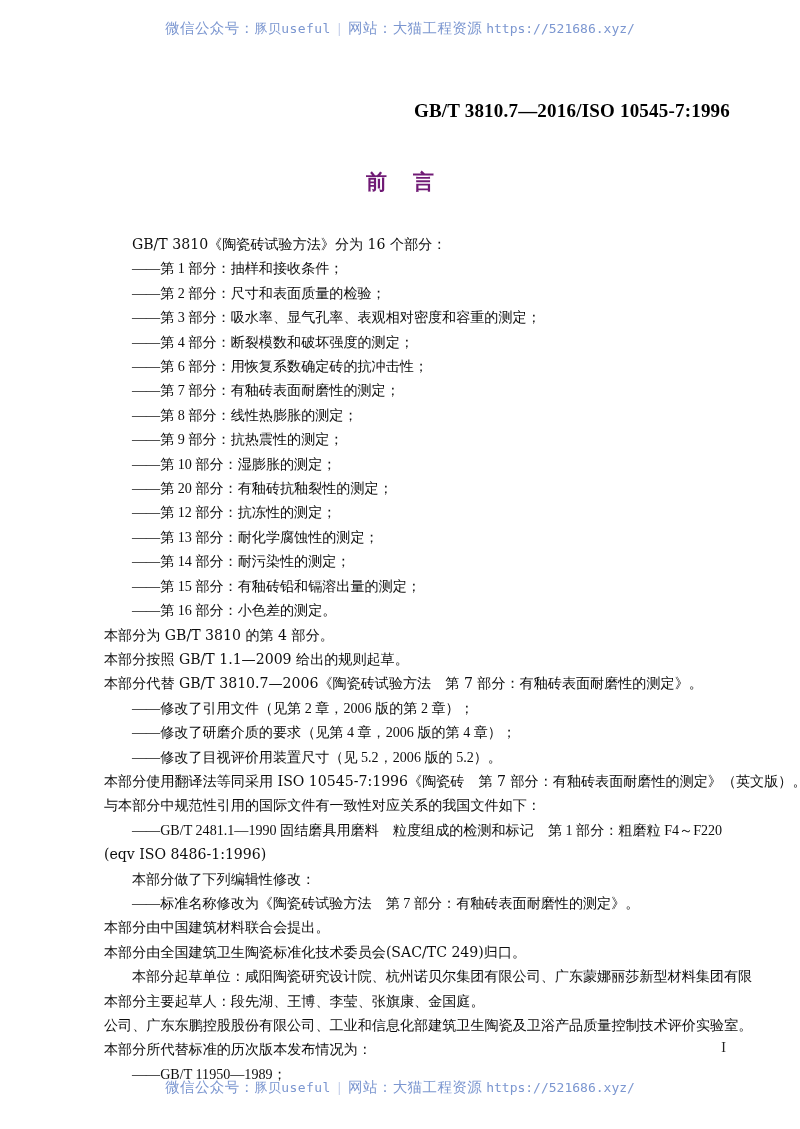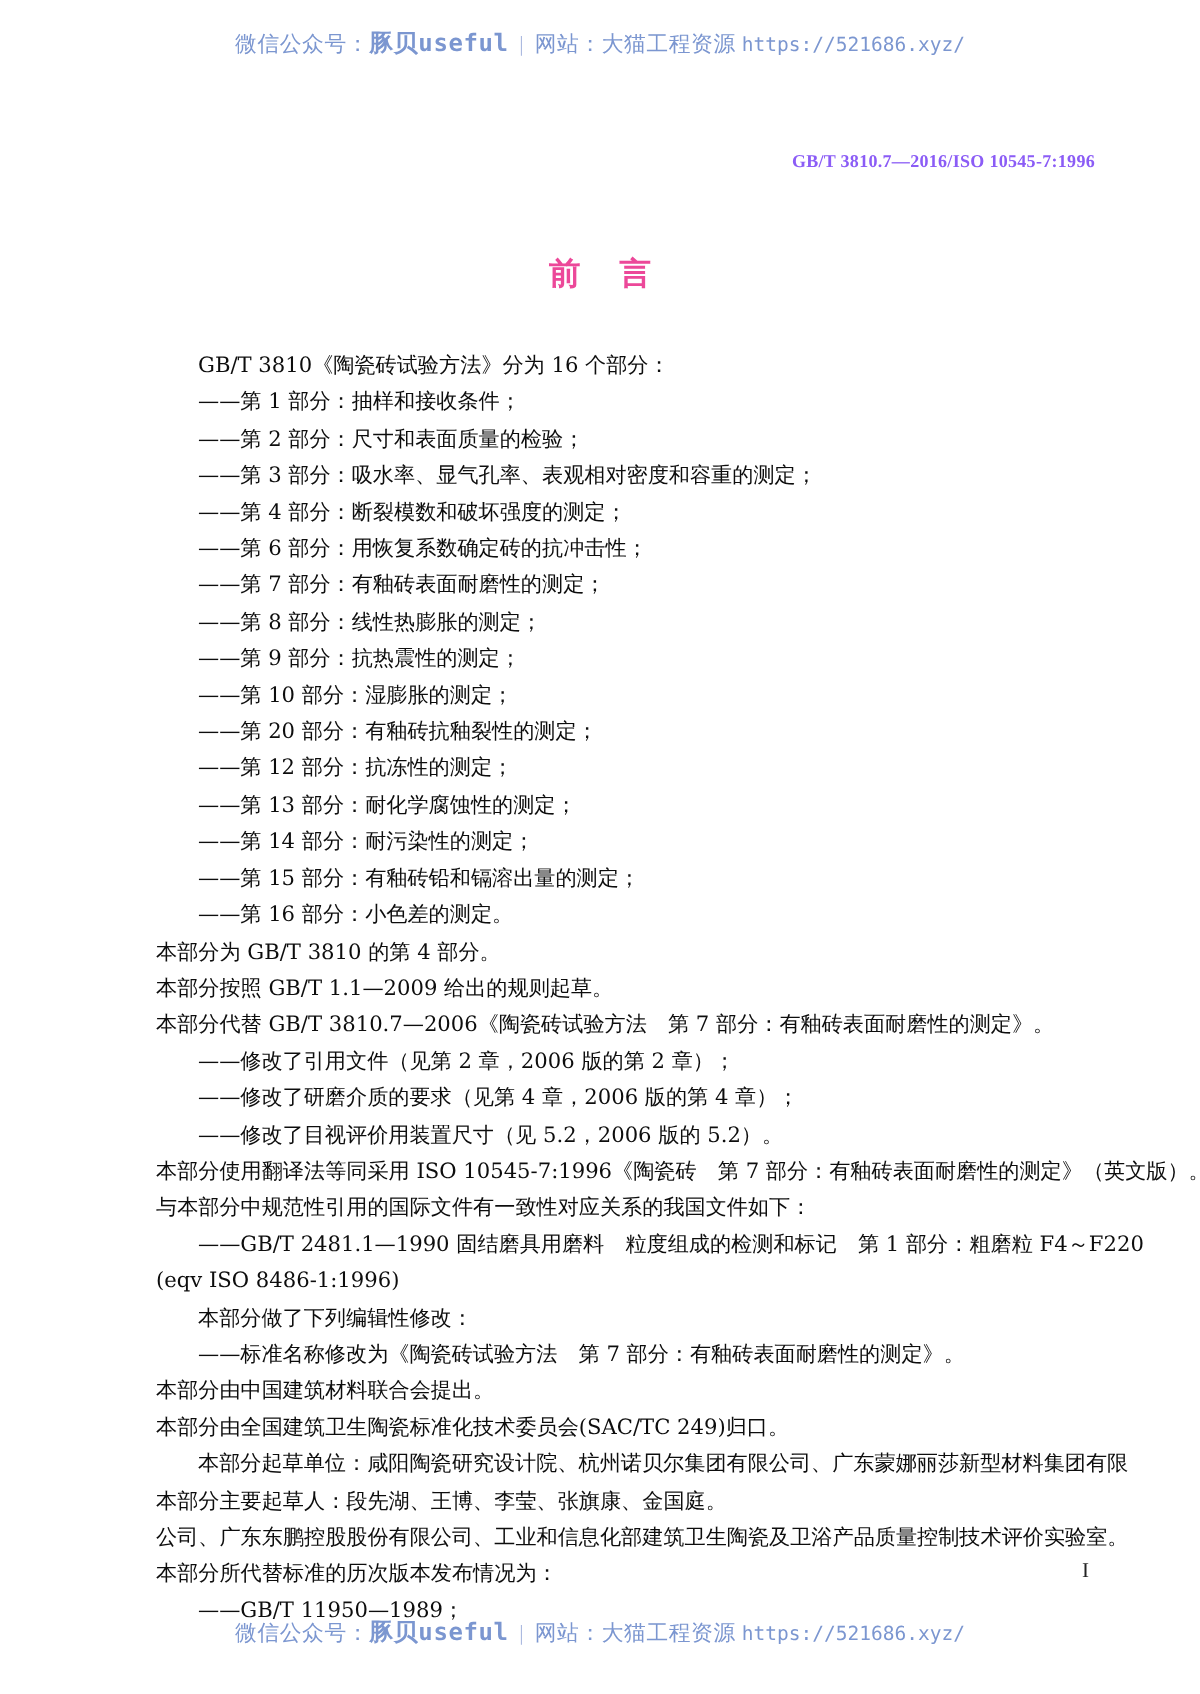--- a/index.html
+++ b/index.html
@@ -40,73 +40,72 @@
     padding: 0 7px;
     color: #aab9e0;
   }
   .watermark .wm-url {
     font-family: "DejaVu Sans Mono", "Liberation Mono", monospace;
     font-size: 13px;
     letter-spacing: 0px;
   }
   .watermark .wm-id {
     font-family: "DejaVu Sans Mono", "Liberation Mono", monospace;
-    font-size: 16px;
-    font-weight: bold;
+    font-size: 13px;
   }
   #watermark-top { top: 19px; }
   #watermark-bottom { top: 1078px; }
 
   
   .std-header {
     position: absolute;
     top: 100px;
     right: 70px;
     font-family: "Liberation Serif", "DejaVu Serif", serif;
     font-weight: bold;
-    font-size: 12px;
+    font-size: 19px;
     letter-spacing: 0.2px;
-    color: #8b5cf6;
+    color: #000000;
     white-space: nowrap;
   }
 
   
   .doc-title {
     position: absolute;
     top: 168px;
     left: 0;
     width: 800px;
     text-align: center;
     font-size: 21px;
     font-weight: bold;
     letter-spacing: 26px;
     text-indent: 26px;
     font-family: "DejaVu Serif", "Liberation Serif", serif;
-    color: #ec4899;
+    color: #701a75;
   }
 
   
   .body-area {
     position: absolute;
     top: 232px;
     left: 104px;
     width: 628px;
     font-size: 14.1px;
     line-height: 24.4px;
     color: #0d0d0d;
     font-family: "DejaVu Serif", "Liberation Serif", serif;
   }
   .body-area p {
     margin: 0;
     white-space: nowrap;
   }
   
   .p-indent { text-indent: 28px; }
   
-  .p-dash   { text-indent: 28px; }
+  .p-dash   { text-indent: 28px; font-family: Liberation Serif, serif; }
   
   .p-flush  { text-indent: 0; }
 
   
   .folio {
     position: absolute;
     top: 1040px;
     right: 74px;
     font-size: 14px;
     font-family: "Liberation Serif", "DejaVu Serif", serif;

